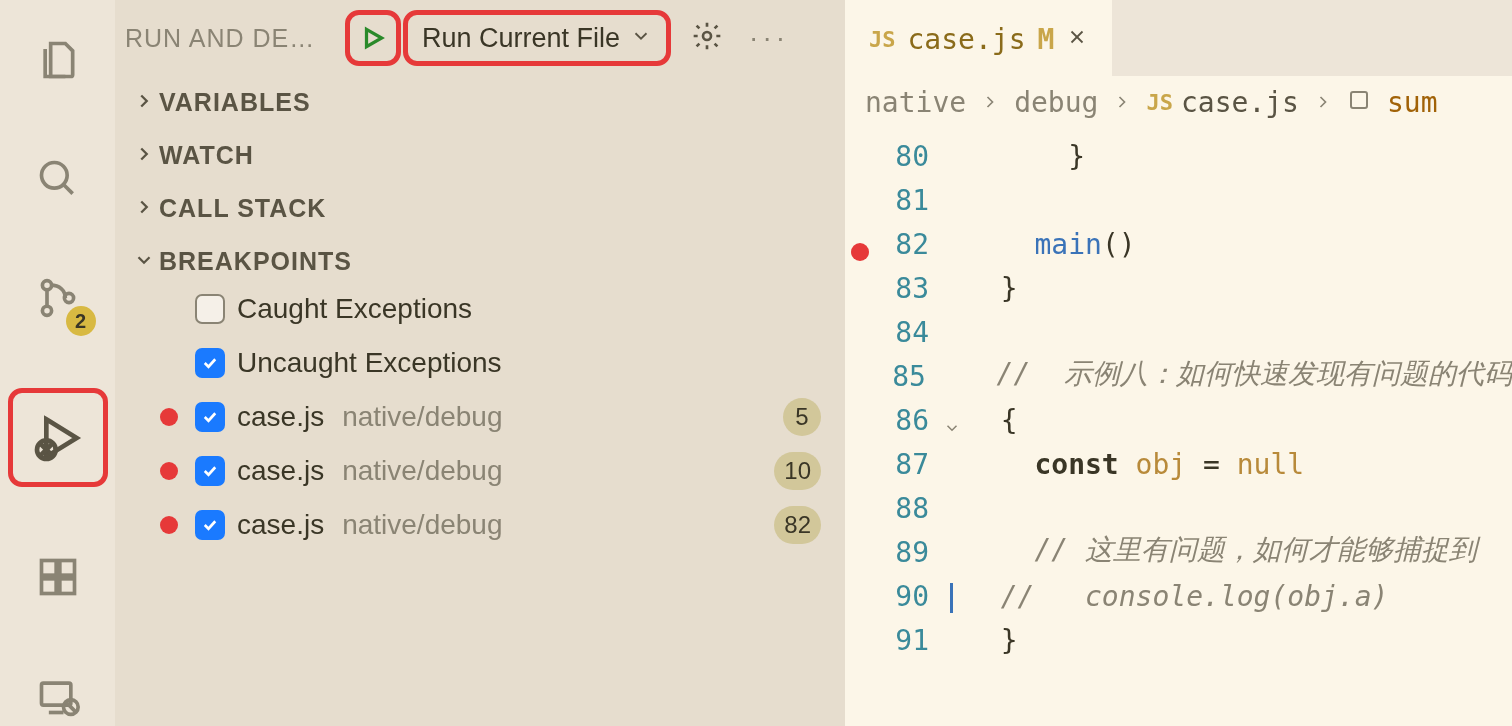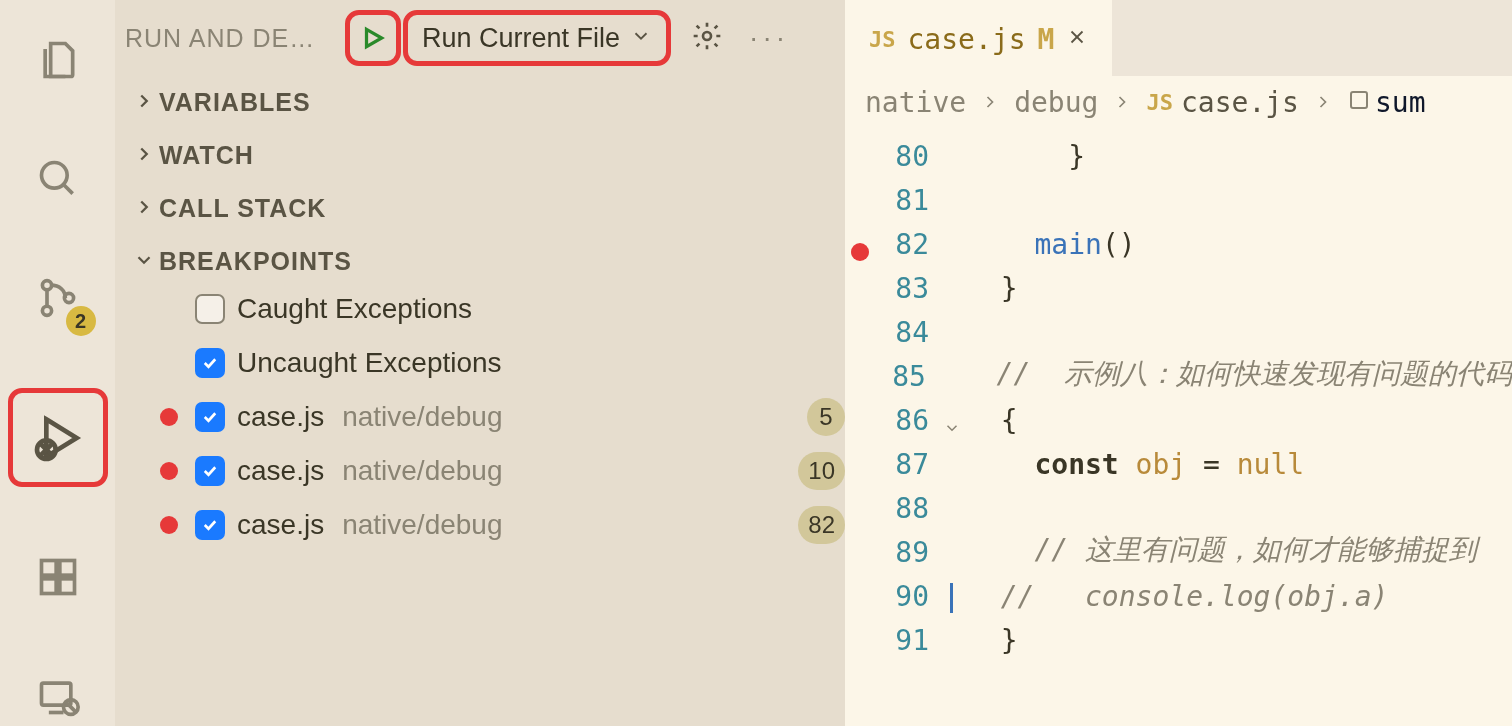--- a/index.html
+++ b/index.html
@@ -123,20 +123,21 @@
     font-weight: 700;
     color: #5a5444;
     letter-spacing: 1px;
   }
   .section-body { padding: 0 0 0 40px; }
 
   .bp-row {
     display: flex;
     align-items: center;
     height: 54px;
+    padding-right: 24px;
     gap: 12px;
   }
   .dot-slot { width: 28px; display:flex; justify-content:center; }
   .red-dot {
     width: 18px;
     height: 18px;
     border-radius: 50%;
     background: #e63939;
   }
   .cb {
@@ -219,21 +220,21 @@
     gap: 14px;
     padding: 10px 20px;
     font-size: 28px;
     color: #8a8474;
     background: #fcf6e8;
     white-space: nowrap;
   }
   .bc-chev svg { stroke: #8a8474; fill:none; stroke-width: 2; }
   .bc-item { color: #8a8474; }
   .bc-item.file { color: #5a5444; display:flex; align-items:center; gap:8px;}
-  .bc-item.symbol { color: #0f172a; display:flex; align-items:center; gap:4px;}
+  .bc-item.symbol { color: #a16207; display:flex; align-items:center; gap:16px;}
   .symbol-icon svg { stroke: #8a8474; fill:none; stroke-width: 2; }
 
   .code-body {
     flex: 1;
     overflow: hidden;
   }
   .code-line {
     display: flex;
     align-items: flex-end;
     height: 44px;

